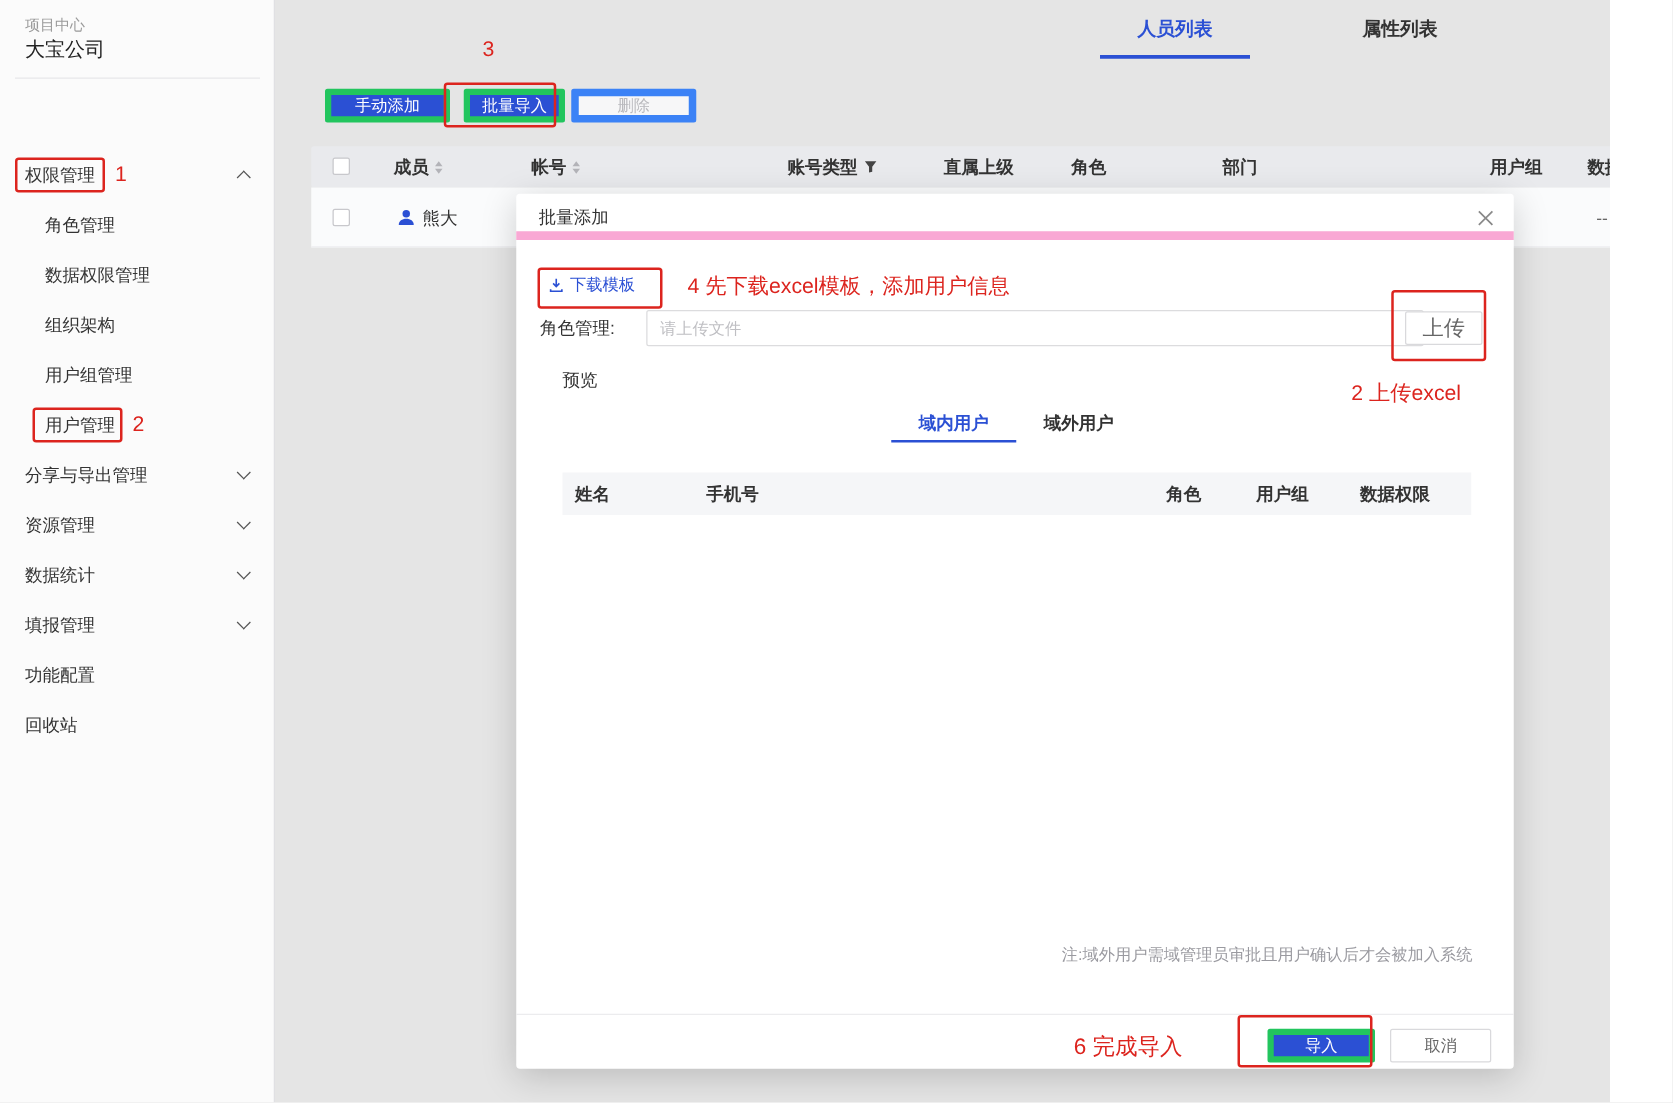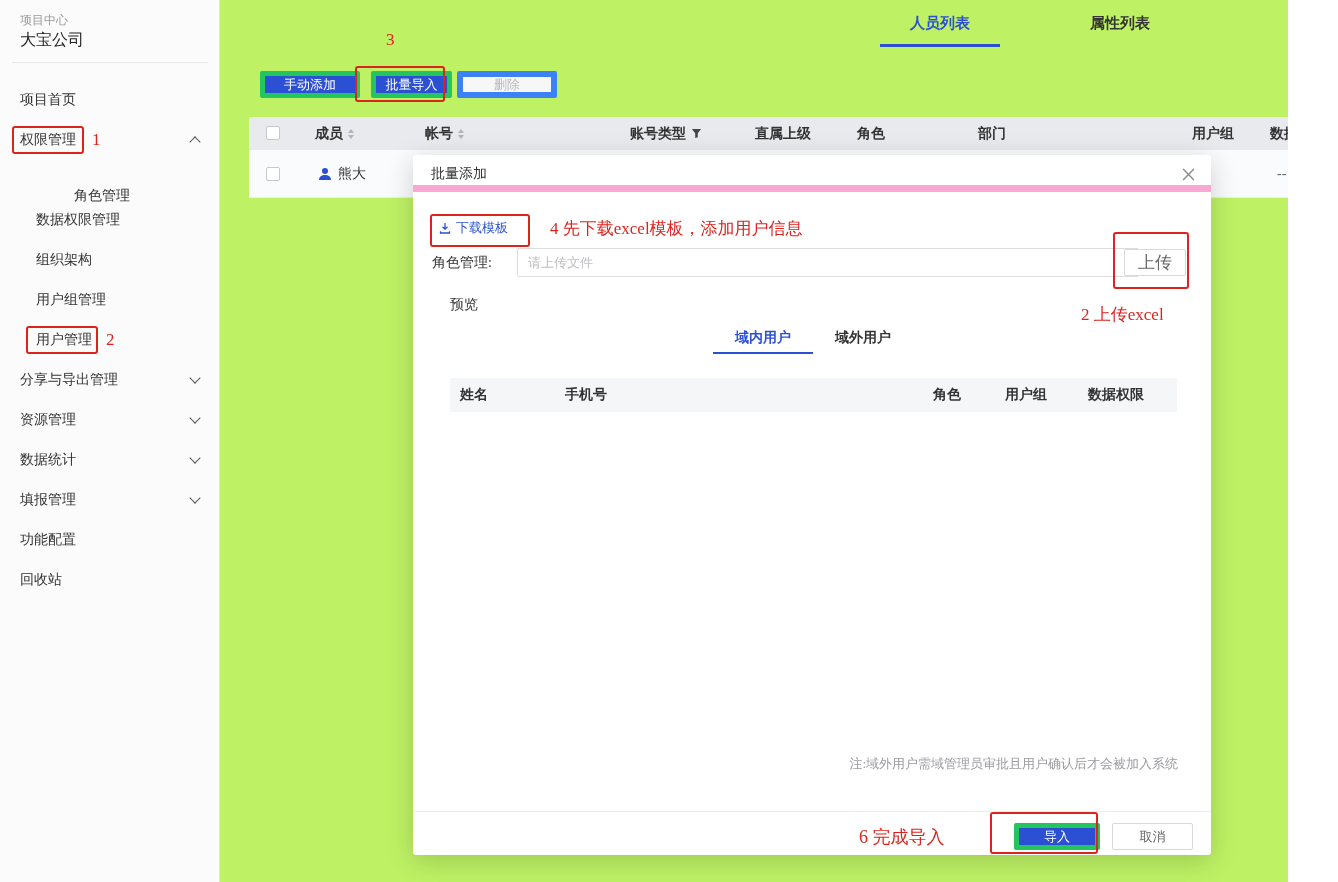--- a/index.html
+++ b/index.html
@@ -1,18 +1,18 @@
 <!DOCTYPE html>
 <html><head>
 <meta charset="utf-8">
 <style>
   * { margin:0; padding:0; box-sizing:border-box; }
   html,body { width:1338px; height:882px; }
   body { font-family:"Liberation Sans","DejaVu Sans",sans-serif; color:#333; }
-  #app { position:relative; width:1288px; height:882px; background:#bef264; overflow:hidden;font-family:Liberation Serif, serif; }
+  #app { position:relative; width:1288px; height:882px; background:#e5e5e5; overflow:hidden; }
 
   
   .sidebar { position:absolute; left:0; top:0; width:220px; height:882px; background:#fbfbfb; border-right:1px solid #e0e0e3; }
   .sb-eyebrow { position:absolute; left:20px; top:12px; font-size:12px; color:#9a9a9a; }
   .sb-company { position:absolute; left:20px; top:30px; font-size:16px; color:#222; }
   .sb-divider { position:absolute; left:12px; top:62px; width:196px; border-top:1px solid #e7e7ea; }
   .sb-item { position:absolute; left:0; width:219px; height:40px; line-height:40px; padding-left:20px; font-size:14px; font-weight:500; color:#333; cursor:pointer; white-space:nowrap; }
   .sb-sub { padding-left:36px; font-weight:400; }
   .chev { position:absolute; right:20px; width:8px; height:8px; border-right:1.6px solid #555; border-bottom:1.6px solid #555; }
   .chev.down { top:14px; transform:rotate(45deg); }
@@ -68,30 +68,27 @@
 </head>
 <body>
 
 <div id="app">
 
   <aside class="sidebar">
     <div class="sb-eyebrow">项目中心</div>
     <div class="sb-company">大宝公司</div>
     <div class="sb-divider"></div>
 
-    <div class="sb-item" style="top:80px;">
-      <span>项目首页</span>
-    </div>
 
     <div class="sb-item" style="top:120px;">
       <span>权限管理</span>
       <span class="chev up"></span>
     </div>
 
-    <div class="sb-item sb-sub" style="top:176px;margin-left:38px;">
+    <div class="sb-item sb-sub" style="top:160px;">
       <span>角色管理</span>
     </div>
     <div class="sb-item sb-sub" style="top:200px;">
       <span>数据权限管理</span>
     </div>
     <div class="sb-item sb-sub" style="top:240px;">
       <span>组织架构</span>
     </div>
     <div class="sb-item sb-sub" style="top:280px;">
       <span>用户组管理</span>

